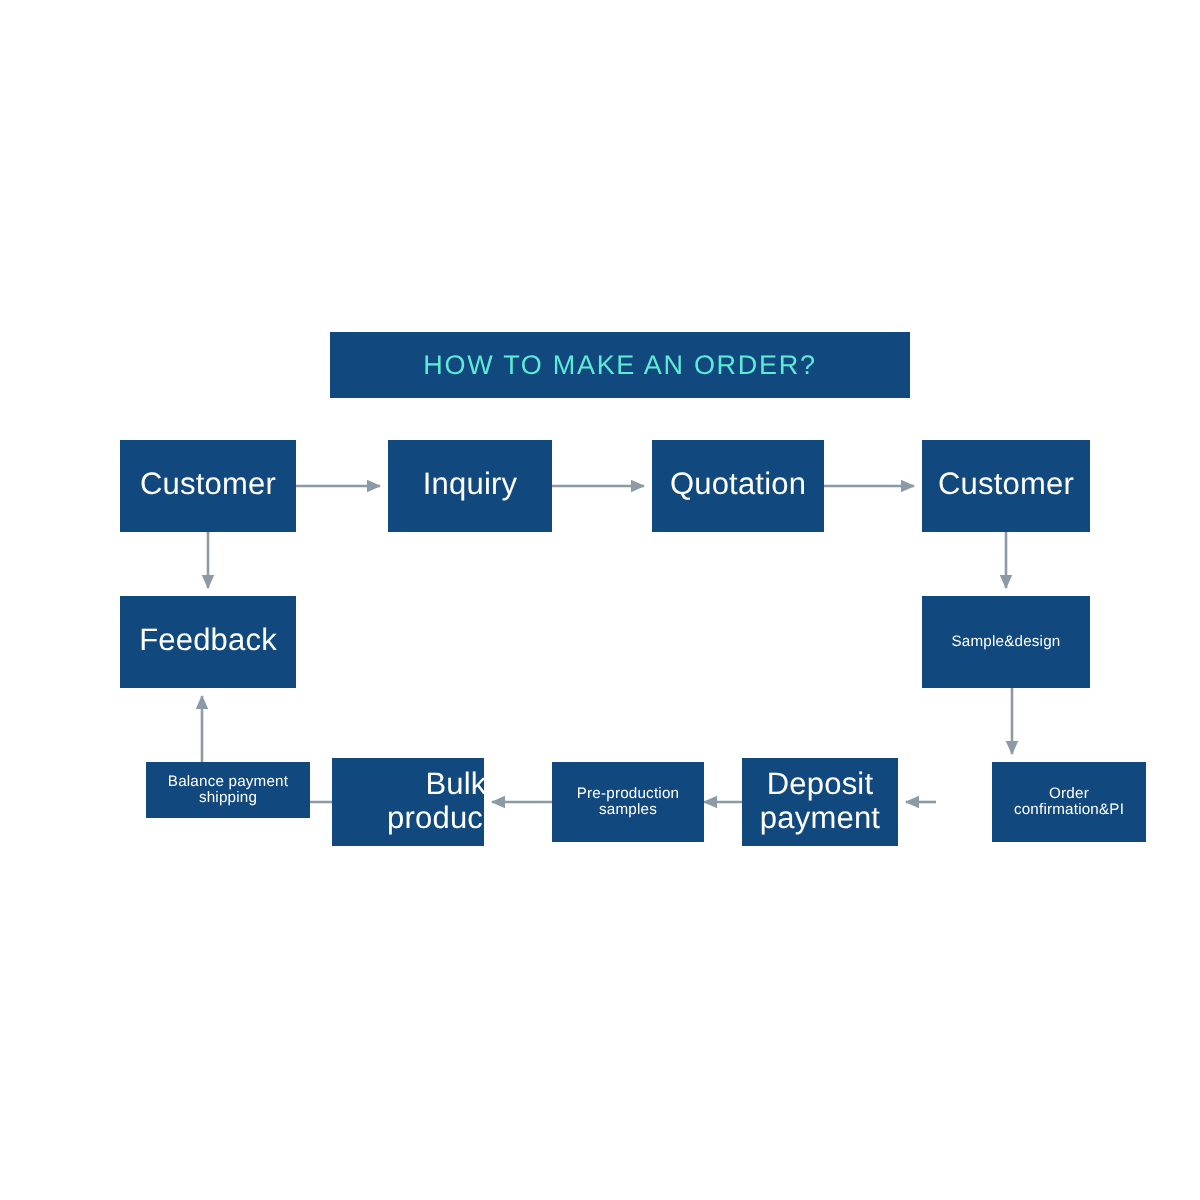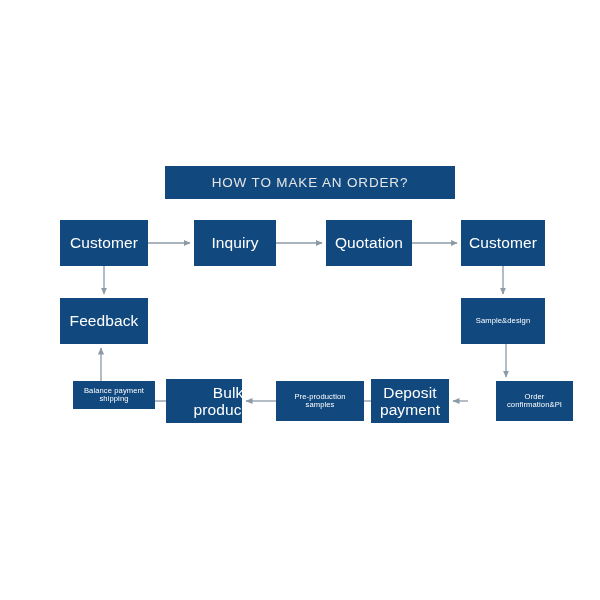--- a/index.html
+++ b/index.html
@@ -28,21 +28,21 @@
     justify-content: center;
     text-align: center;
     box-sizing: border-box;
     line-height: 1.12;
     white-space: pre-line;
     letter-spacing: 0.1px;
   }
   .title-banner {
     position: absolute;
     background: #11497f;
-    color: #e5e5e5;
+    color: #5eead4;
     display: flex;
     align-items: center;
     justify-content: center;
     font-size: 13.5px;
     letter-spacing: 0.85px;
     box-sizing: border-box;
   }
   .size-lg { font-size: 15.5px; }
   .size-sm { font-size: 7.6px; }
   svg.links {
@@ -86,21 +86,21 @@
       <div class="node size-lg" style="left: 60px; top: 220px; width: 88px; height: 46px;">Customer</div>
       <div class="node size-lg" style="left: 194px; top: 220px; width: 82px; height: 46px;">Inquiry</div>
       <div class="node size-lg" style="left: 326px; top: 220px; width: 86px; height: 46px;">Quotation</div>
       <div class="node size-lg" style="left: 461px; top: 220px; width: 84px; height: 46px;">Customer</div>
       <div class="node size-lg" style="left: 60px; top: 298px; width: 88px; height: 46px;">Feedback</div>
       <div class="node size-sm" style="left: 461px; top: 298px; width: 84px; height: 46px;">Sample&amp;design</div>
       <div class="node size-sm" style="left: 73px; top: 381px; width: 82px; height: 28px;">Balance payment
 shipping</div>
       <div class="node size-lg" style="left: 166px; top: 379px; width: 76px; height: 44px; padding-left: 48px;">Bulk
 producing</div>
-      <div class="node size-sm" style="left: 276px; top: 381px; width: 88px; height: 40px;">Pre-production
+      <div class="node size-sm" style="left: 276px; top: 381px; width: 76px; height: 40px;">Pre-production
 samples</div>
       <div class="node size-lg" style="left: 371px; top: 379px; width: 78px; height: 44px;">Deposit
 payment</div>
       <div class="node size-sm" style="left: 496px; top: 381px; width: 77px; height: 40px;">Order
 confirmation&amp;PI</div>
     </div>
 
 </div>
 
 </body></html>

